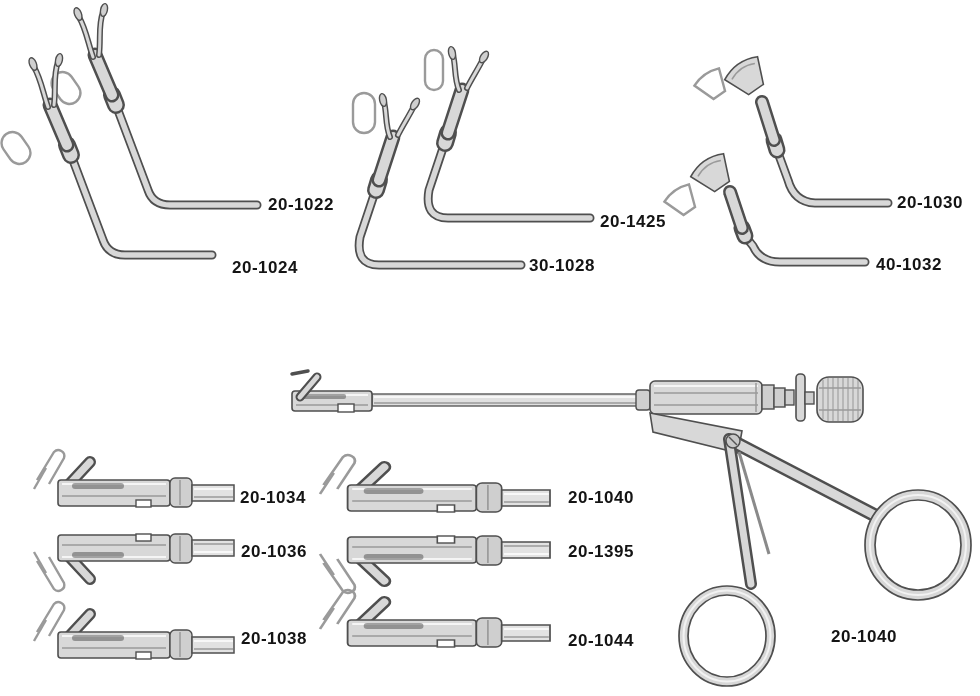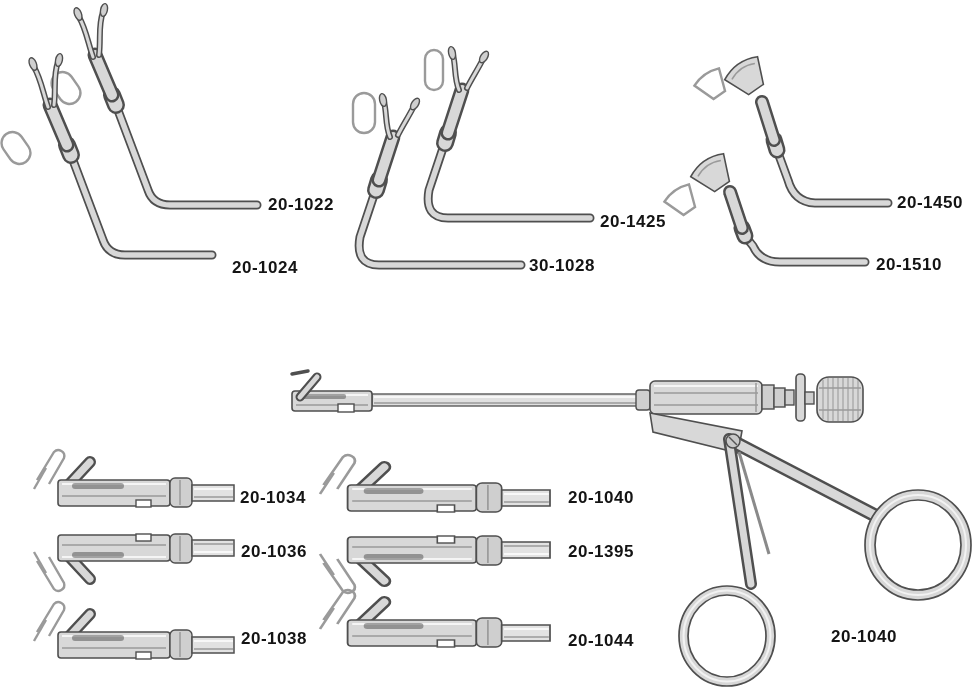--- a/index.html
+++ b/index.html
@@ -230,22 +230,22 @@
       <ellipse rx="48" ry="50" fill="#d7d7d7" stroke="#4f4f4f" stroke-width="1.7"></ellipse>
       <ellipse rx="39" ry="41" fill="#ffffff" stroke="#4f4f4f" stroke-width="1.7"></ellipse>
       <ellipse rx="43.5" ry="45.5" fill="none" stroke="#f2f2f2" stroke-width="2"></ellipse>
     </g>
   </svg>
 
   <div class="lbl" style="left:268px;top:196px">20-1022</div>
   <div class="lbl" style="left:232px;top:259px">20-1024</div>
   <div class="lbl" style="left:600px;top:213px">20-1425</div>
   <div class="lbl" style="left:529px;top:257px">30-1028</div>
-  <div class="lbl" style="left:897px;top:194px">20-1450</div>
-  <div class="lbl" style="left:876px;top:256px">20-1510</div>
+  <div class="lbl" style="left:897px;top:194px">20-1030</div>
+  <div class="lbl" style="left:876px;top:256px">40-1032</div>
   <div class="lbl" style="left:240px;top:489px">20-1034</div>
   <div class="lbl" style="left:241px;top:543px">20-1036</div>
   <div class="lbl" style="left:241px;top:630px">20-1038</div>
   <div class="lbl" style="left:568px;top:489px">20-1040</div>
   <div class="lbl" style="left:568px;top:543px">20-1395</div>
   <div class="lbl" style="left:568px;top:632px">20-1044</div>
   <div class="lbl" style="left:831px;top:628px">20-1040</div>
 
 </div>
 

